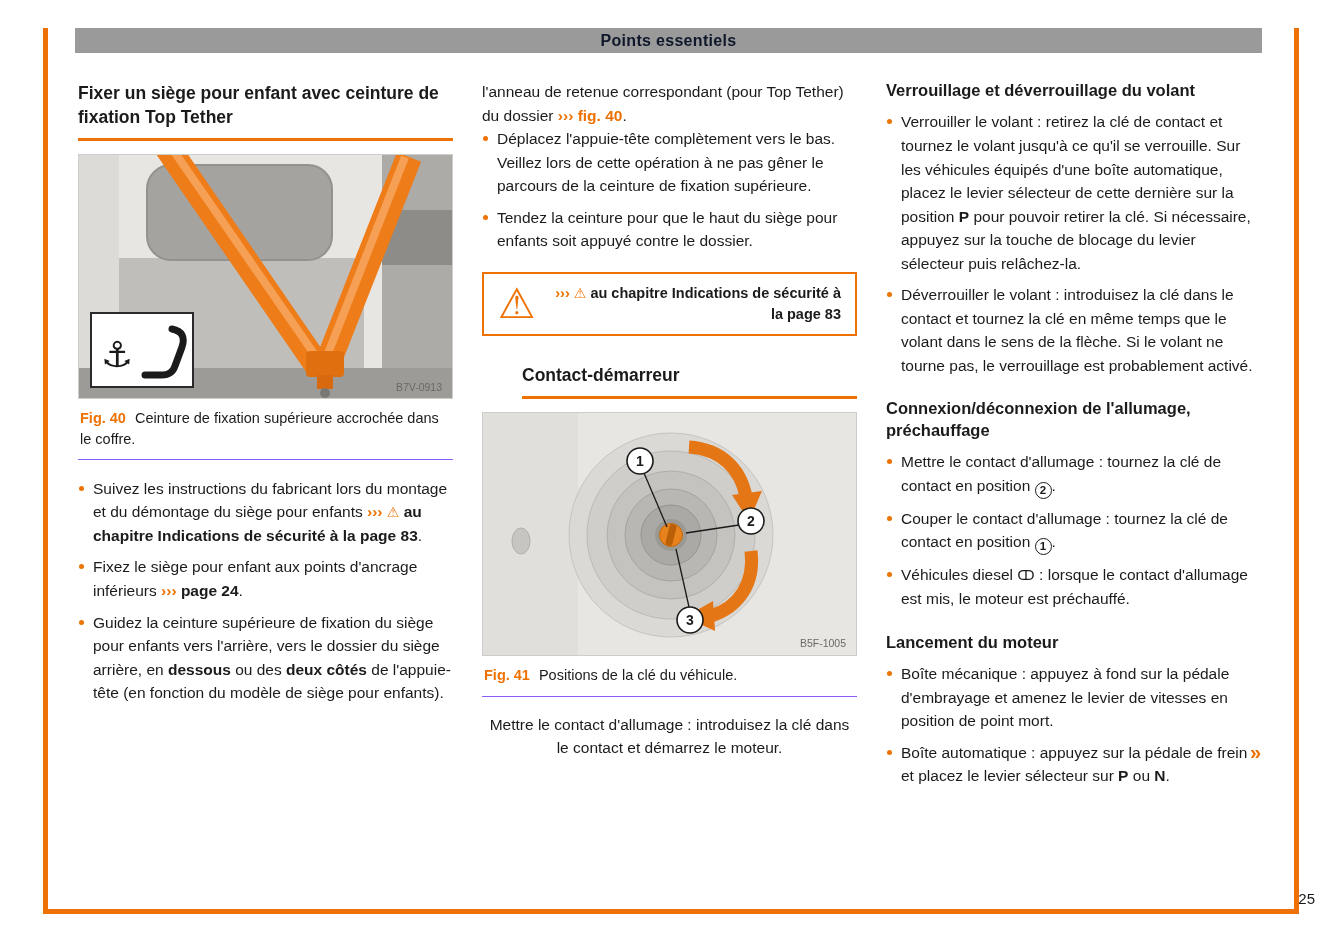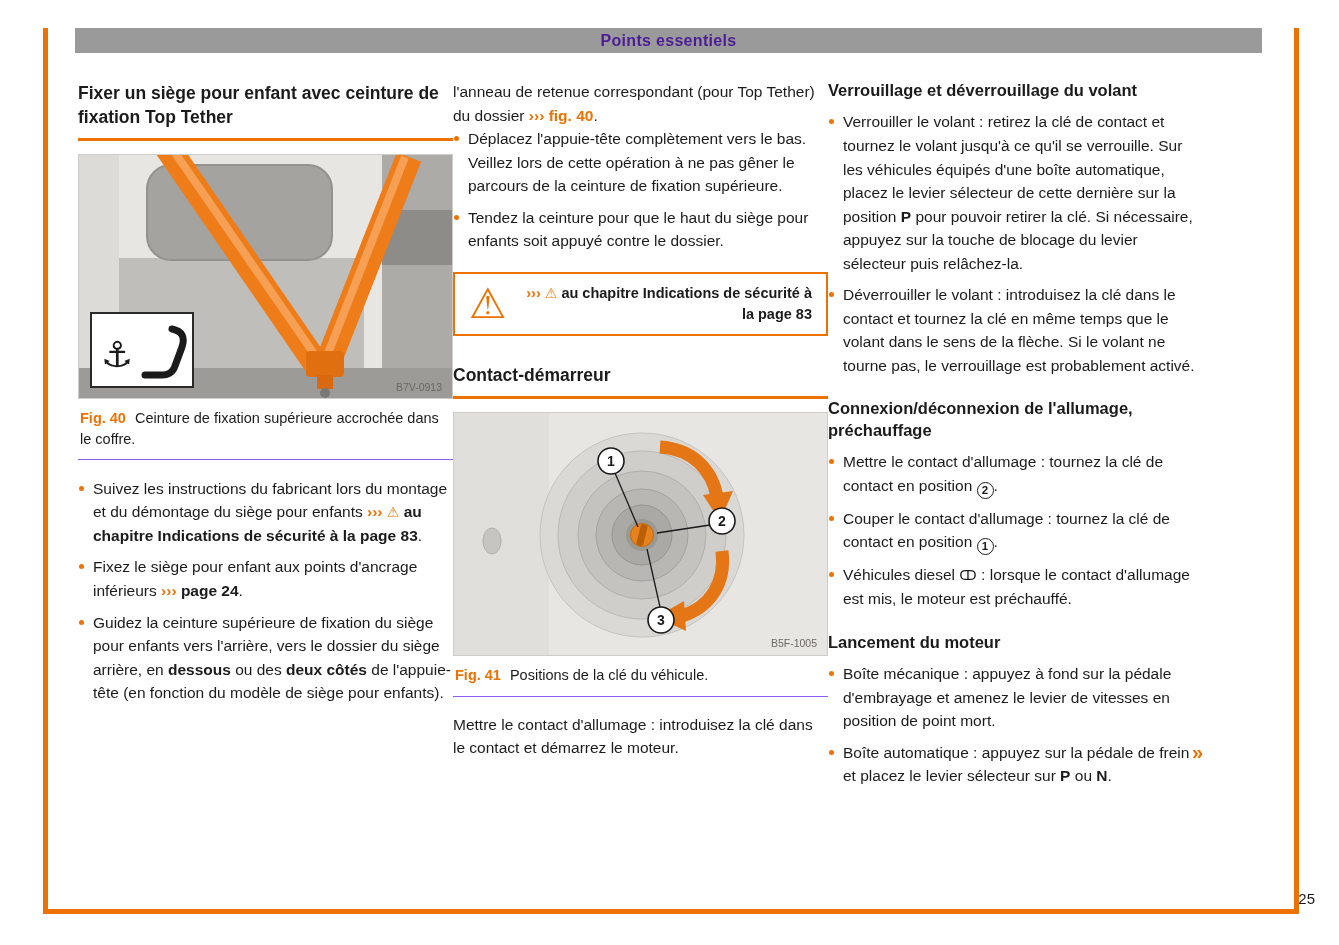--- a/index.html
+++ b/index.html
@@ -12,24 +12,24 @@
   body{
     width:1339px;height:945px;background:#ffffff;overflow:hidden;
     font-family:"Liberation Sans","DejaVu Sans",sans-serif;color:var(--text_dark);
     position:relative;
   }
   .frame-left{position:absolute;left:43px;top:28px;bottom:31px;width:5px;background:var(--accent);}
   .frame-right{position:absolute;left:1294px;top:28px;bottom:31px;width:5px;background:var(--accent);}
   .frame-bottom{position:absolute;left:43px;right:40px;bottom:31px;height:5px;background:var(--accent);}
   .header-bar{
     position:absolute;left:75px;right:77px;top:28px;height:25px;
-    background:var(--header_bg);color:#4c1d95;font-weight:bold;font-size:16px;
+    background:var(--header_bg);color:#0f172a;font-weight:bold;font-size:16px;
     display:flex;align-items:center;justify-content:center;letter-spacing:.3px;
   }
-  .content{position:absolute;top:80px;left:78px;width:1184px;display:flex;}
+  .content{position:absolute;top:80px;left:78px;width:1184px;display:flex;gap:29px;}
   .col{width:375px;font-size:15.5px;line-height:1.52;}
   .col > :first-child{margin-top:0;}
 
   h2.rule-heading{
     font-size:17.5px;line-height:1.35;font-weight:bold;margin:0 0 13px;
     padding:2px 0 9px;border-bottom:3px solid var(--accent);
   }
   .section-heading{font-size:24.5px;color:var(--accent);font-weight:bold;margin:40px 0 0;line-height:1.2;}
   h3.plain-heading{font-size:16.5px;font-weight:bold;margin:21px 0 9px;line-height:1.3;}
 
@@ -43,21 +43,21 @@
   ul.bullets.tight{margin-top:0;}
   .bullets li{position:relative;padding-left:15px;margin:0 0 8px;}
   .bullets li::before{
     content:"";position:absolute;left:1px;top:9px;width:5px;height:5px;
     border-radius:50%;background:var(--accent);
   }
   .ref{color:var(--accent);font-weight:bold;}
   .warn-inline{color:var(--accent);font-size:14px;}
   b{font-weight:bold;}
   p.lead{margin:2px 0 0;}
-  p.body-par{margin:14px 0 0;}
+  p.body-par{margin:14px 0 0;text-align:center;}
 
   .warn-box{
     display:flex;align-items:center;gap:16px;border:2px solid var(--accent);
     padding:9px 14px;margin:19px 0 0;
   }
   .warn-box .tri{font-size:42px;color:var(--accent);line-height:1;flex:0 0 auto;}
   .warn-box .warn-text{font-size:14.5px;font-weight:bold;line-height:1.45;margin:0;text-align:right;}
 
   .cnum{
     display:inline-block;width:17px;height:17px;border:1.5px solid var(--text_dark);
@@ -130,21 +130,21 @@
       <li><span>Déplacez l'appuie-tête complètement vers le bas. Veillez lors de cette opération à ne pas gêner le parcours de la ceinture de fixation supérieure.</span></li>
       <li><span>Tendez la ceinture pour que le haut du siège pour enfants soit appuyé contre le dossier.</span></li>
     </ul>
 
     <div class="warn-box">
       <span class="tri">⚠</span>
       <p class="warn-text"><span class="ref">›››</span> <span class="warn-inline">⚠</span> <span>au chapitre Indications de sécurité à la page 83</span></p>
     </div>
 
 
-    <h2 class="rule-heading" style="margin-top:26px;">Contact-démarreur</h2>
+    <h2 class="rule-heading" style="margin-top:26px;margin-left:40px;">Contact-démarreur</h2>
 
     <figure>
       <div class="fig-image">
         <svg width="373" height="242" viewBox="0 0 373 242">
           <rect x="0" y="0" width="373" height="242" fill="#e8e6e3"></rect>
           <rect x="0" y="0" width="95" height="242" fill="#e1dfdb"></rect>
           <ellipse cx="38" cy="128" rx="9" ry="13" fill="#c7c5c1" stroke="#b1afab"></ellipse>
           <g>
             <circle cx="188" cy="122" r="102" fill="#dbd9d6" stroke="#c6c4c0"></circle>
             <circle cx="188" cy="122" r="84" fill="#d0cecb" stroke="#bcbab6"></circle>

